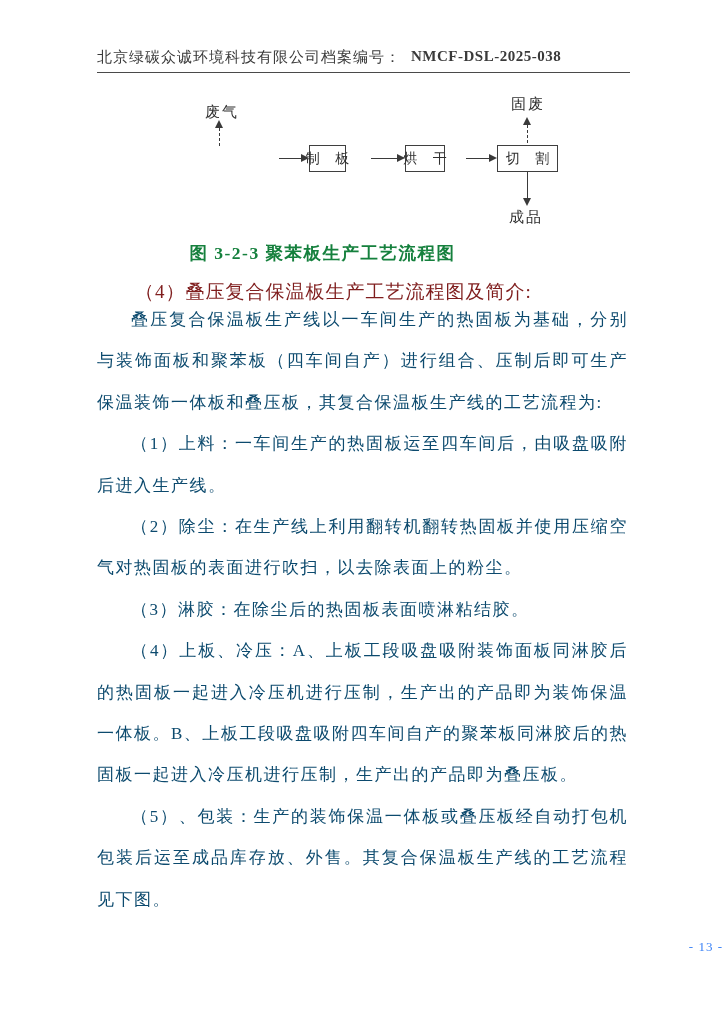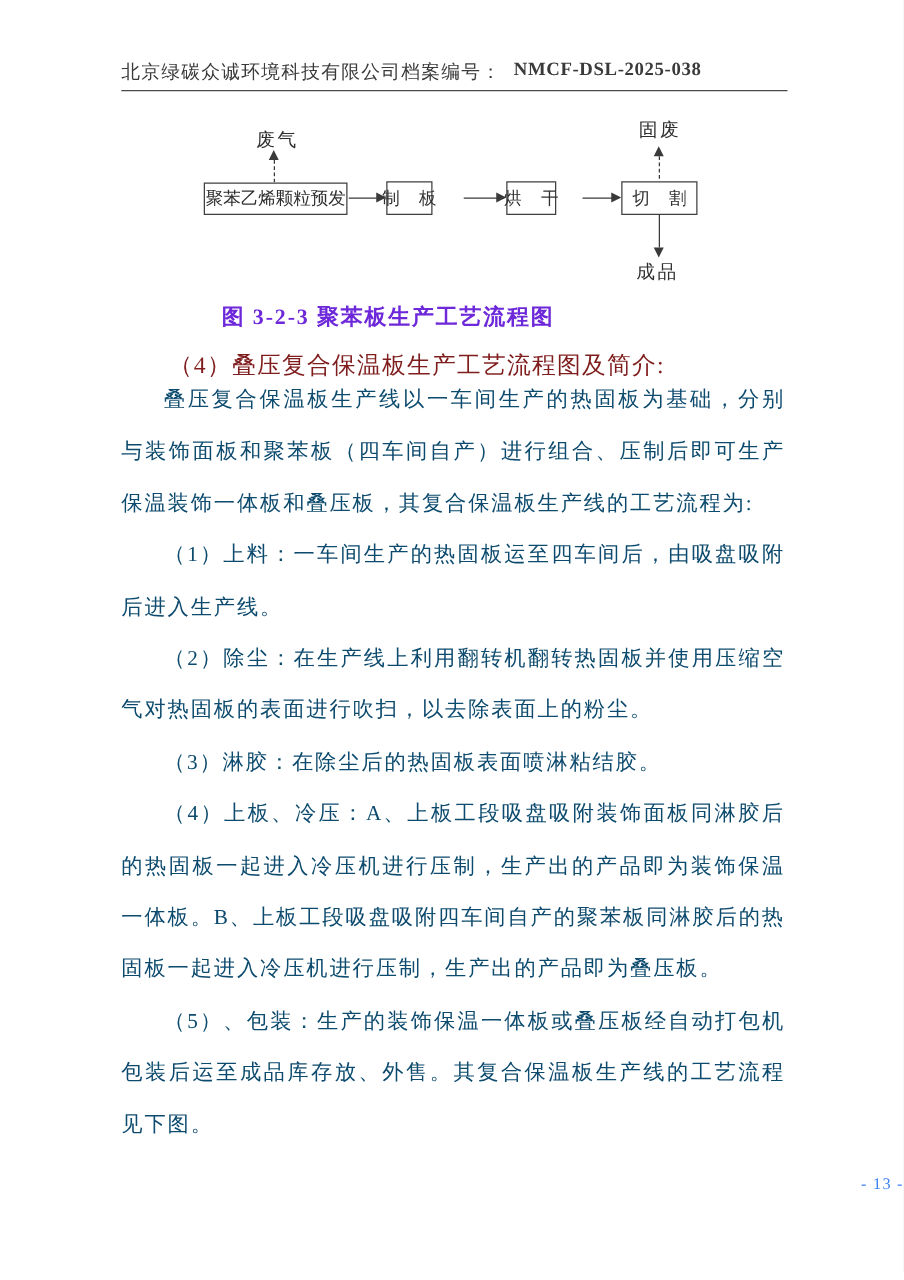--- a/index.html
+++ b/index.html
@@ -103,26 +103,26 @@
     width: 0; height: 0;
     border-top: 8px solid #3a3a3a;
     border-left: 4px solid transparent;
     border-right: 4px solid transparent;
   }
 
   
   .caption {
     position: absolute;
     top: 241px;
-    left: 0;
+    left: 12px;
     width: 621px;
     text-align: center;
     font-size: 17.5px;
     font-weight: bold;
-    color: #6d28d9;
+    color: #15803d;
     letter-spacing: 1.5px;
   }
   .section-heading {
     position: absolute;
     top: 279px;
     left: 97px;
     right: 95px;
     font-size: 19px;
     font-weight: normal;
     color: #7f1d1d;
@@ -167,21 +167,20 @@
       <span>档案编号：</span>
       <span class="archive-number">NMCF-DSL-2025-038</span>
     </span>
   </div>
 
   <div class="flowchart">
 
     <span class="fc-label" style="left:205px; top:15px;">废气</span>
     <div class="v-dash-up" style="left:219px; top:40px; height:18px;"></div>
 
-    <div class="fc-box" style="left:163px; top:58px; width:115px; height:26px;">聚苯乙烯颗粒预发</div>
 
     <div class="h-arrow" style="left:279px; top:70px; width:28px;"></div>
 
     <div class="fc-box" style="left:309px; top:57px; width:37px; height:27px; letter-spacing:6px; text-indent:6px;">制 板</div>
 
     <div class="h-arrow" style="left:371px; top:70px; width:32px;"></div>
 
     <div class="fc-box" style="left:405px; top:57px; width:40px; height:27px; letter-spacing:6px; text-indent:6px;">烘 干</div>
 
     <div class="h-arrow" style="left:466px; top:70px; width:29px;"></div>

